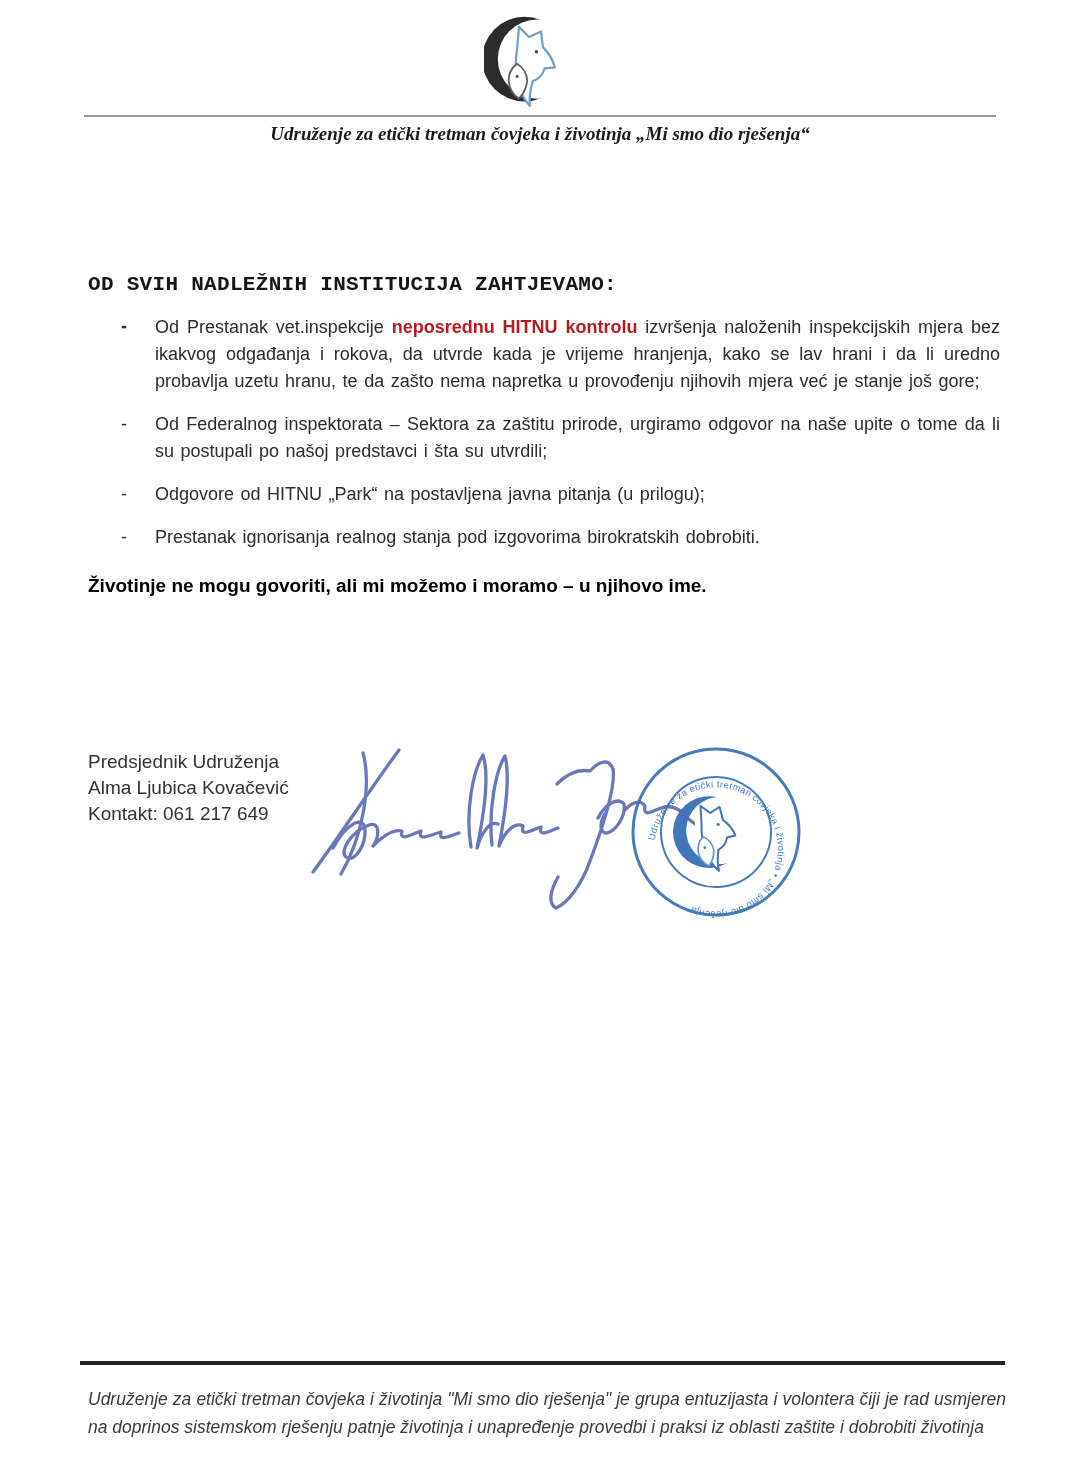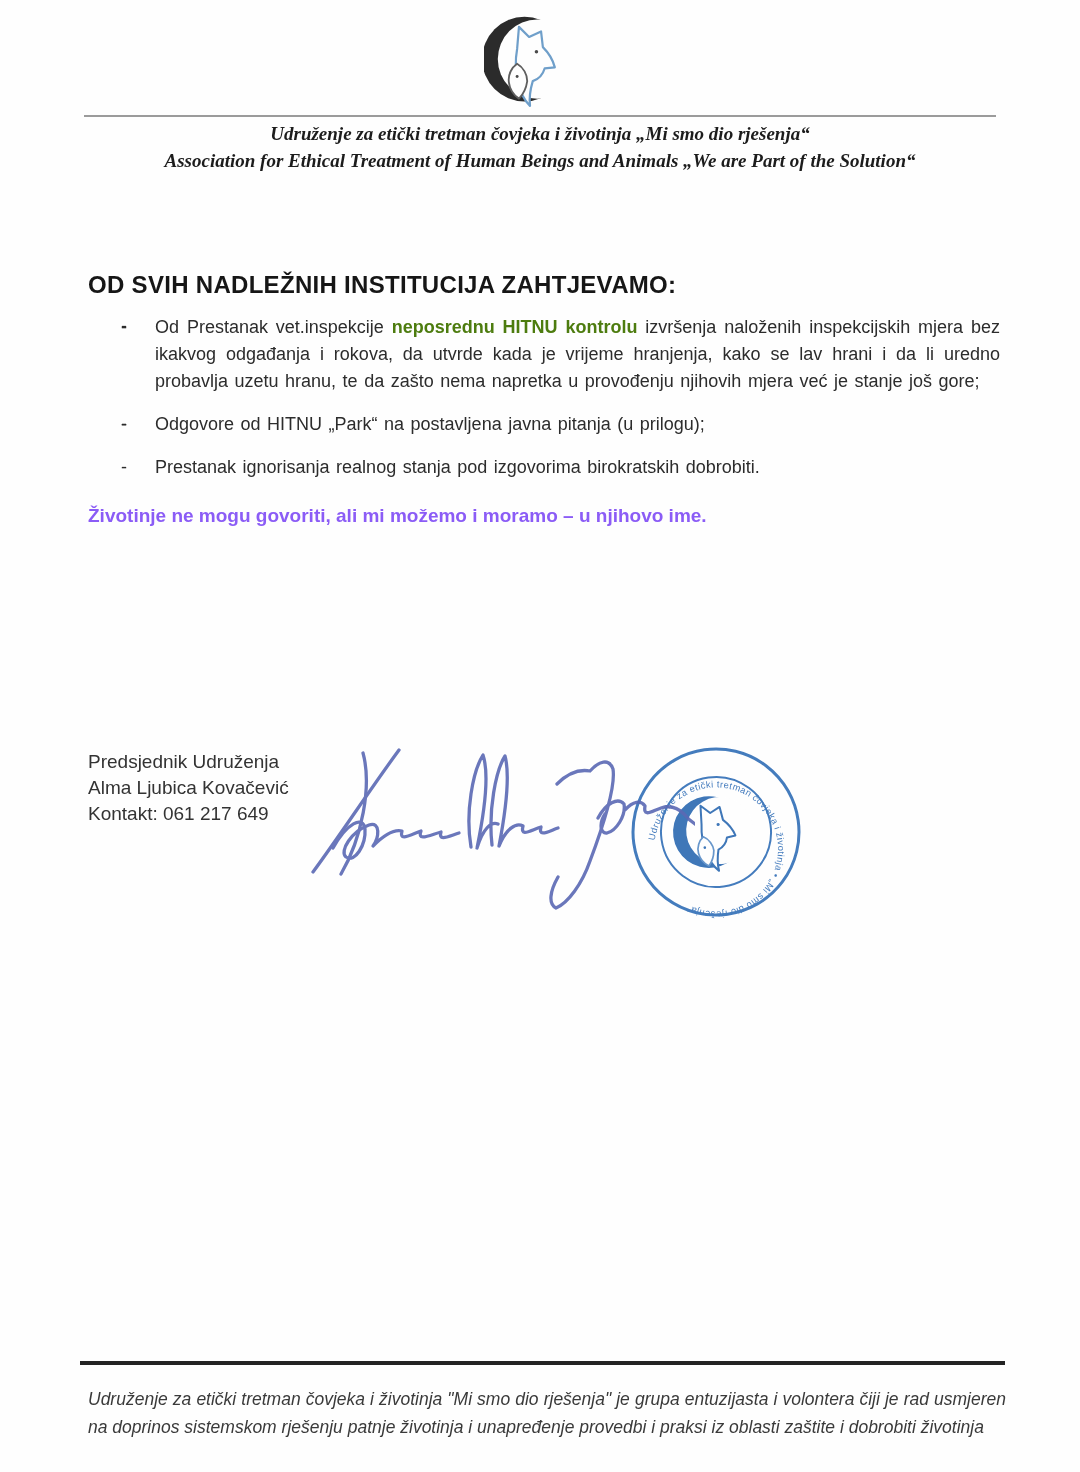--- a/index.html
+++ b/index.html
@@ -18,36 +18,36 @@
   .org-names{
     position:absolute;left:0;top:120px;width:1080px;
     text-align:center;
     font-family:"Liberation Serif", serif;
     font-style:italic;font-weight:bold;
     font-size:19px;line-height:27px;color:#1c1c1c;
   }
   
   .content{position:absolute;left:88px;top:272px;width:912px;}
   .demand-heading{
-    font-size:24px;font-weight:bold;letter-spacing:.3px;
-    line-height:26px;color:#161616;margin:0 0 15px 0;
+    font-size:21px;font-weight:bold;letter-spacing:.3px;
+    line-height:26px;color:#161616;margin:0 0 15px 0;font-family:Liberation Mono, monospace;
   }
   .bullet{
     position:relative;
     padding-left:67px;
     margin:0 0 16px 0;
     font-size:18px;line-height:27px;
     text-align:justify;text-align-last:left;
     word-spacing:1.5px;color:#2c2c2c;
   }
   .bullet .dash{position:absolute;left:33px;top:0;}
-  .bullet b{color:#4d7c0f;margin-top:26px;}
+  .bullet b{color:#b91c1c;margin-top:26px;}
   .closing{
     margin:22px 0 0 0;
-    font-size:19px;font-weight:bold;color:#8b5cf6;line-height:26px;
+    font-size:19px;font-weight:bold;color:#000000;line-height:26px;
   }
   
   .sig-text{position:absolute;left:88px;top:749px;font-size:19px;line-height:26px;color:#333;}
   .sig-text .contact{}
   .stamp{position:absolute;left:630px;top:746px;width:172px;height:172px;transform:rotate(-8deg);opacity:.92;}
   .signature{position:absolute;left:295px;top:726px;width:400px;height:218px;}
   
   .footer-rule{position:absolute;left:80px;top:1361px;width:925px;height:4px;background:#232323;}
   .footer-text{
     position:absolute;left:88px;top:1386px;width:918px;
@@ -66,37 +66,37 @@
     <path d="M 36,44 L 38,20 L 49,31 L 62,25 L 64,42 C 70,48 75,56 77,64 L 66,65 C 64,72 59,77 53,79 C 50,89 49,98 50,106 C 43,99 39,90 37,80 C 34,68 34,55 36,44 Z" fill="#fefefe" stroke="#6f9fca" stroke-width="2.4" stroke-linejoin="round"></path>
     <circle cx="57" cy="47" r="1.9" fill="#4a4a4a"></circle>
     <path d="M 36,60 C 30,64 26,72 27,80 C 28,88 32,94 38,98 C 43,93 46,86 47,79 C 47,72 43,64 36,60 Z" fill="#fefefe" stroke="#5f5f5f" stroke-width="2" stroke-linejoin="round"></path>
     <circle cx="36" cy="74" r="1.6" fill="#4a4a4a"></circle>
   </svg>
 
   <div class="header-rule"></div>
 
   <div class="org-names">
     <div>Udruženje za etički tretman čovjeka i životinja „Mi smo dio rješenja“</div>
-    <div>Association for Ethical Treatment of Human Beings and Animals „We are Part of the Solution“</div>
   </div>
 
   <div class="content">
     <p class="demand-heading">OD SVIH NADLEŽNIH INSTITUCIJA ZAHTJEVAMO:</p>
 
     <div class="bullet">
       <span class="dash">-</span>
     </div>
 
     <div class="bullet">
       <span class="dash">-</span>
       <span>Od Prestanak vet.inspekcije </span><b>neposrednu HITNU kontrolu</b><span> izvršenja naloženih inspekcijskih mjera bez ikakvog odgađanja i rokova, da utvrde kada je vrijeme hranjenja, kako se lav hrani i da li uredno probavlja uzetu hranu, te da zašto nema napretka u provođenju njihovih mjera već je stanje još gore;</span>
     </div>
 
     <div class="bullet">
       <span class="dash">-</span>
+      <span>Od Federalnog inspektorata – Sektora za zaštitu prirode, urgiramo odgovor na naše upite o tome da li su postupali po našoj predstavci i šta su utvrdili;</span>
     </div>
 
     <div class="bullet">
       <span class="dash">-</span>
       <span>Odgovore od HITNU „Park“ na postavljena javna pitanja (u prilogu);</span>
     </div>
 
     <div class="bullet">
       <span class="dash">-</span>
       <span>Prestanak ignorisanja realnog stanja pod izgovorima birokratskih dobrobiti.</span>

